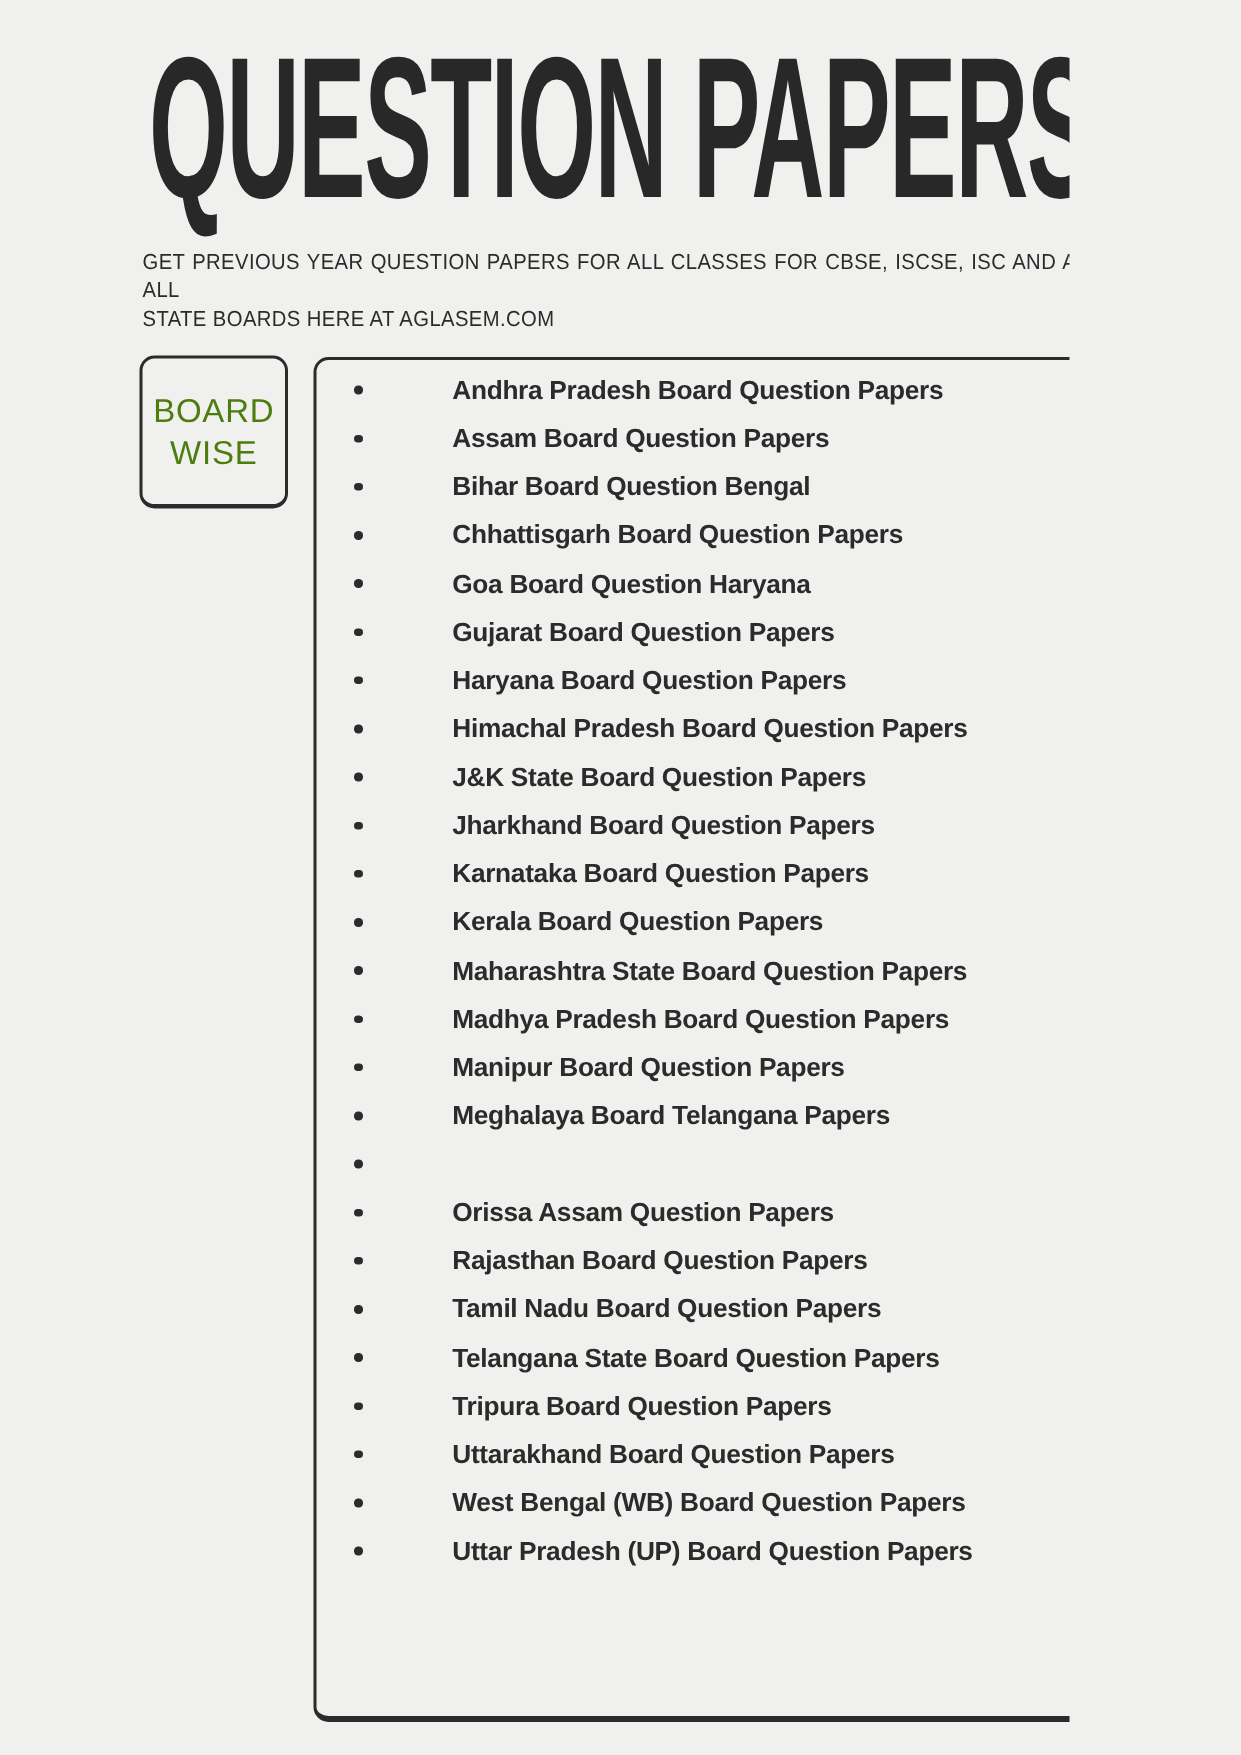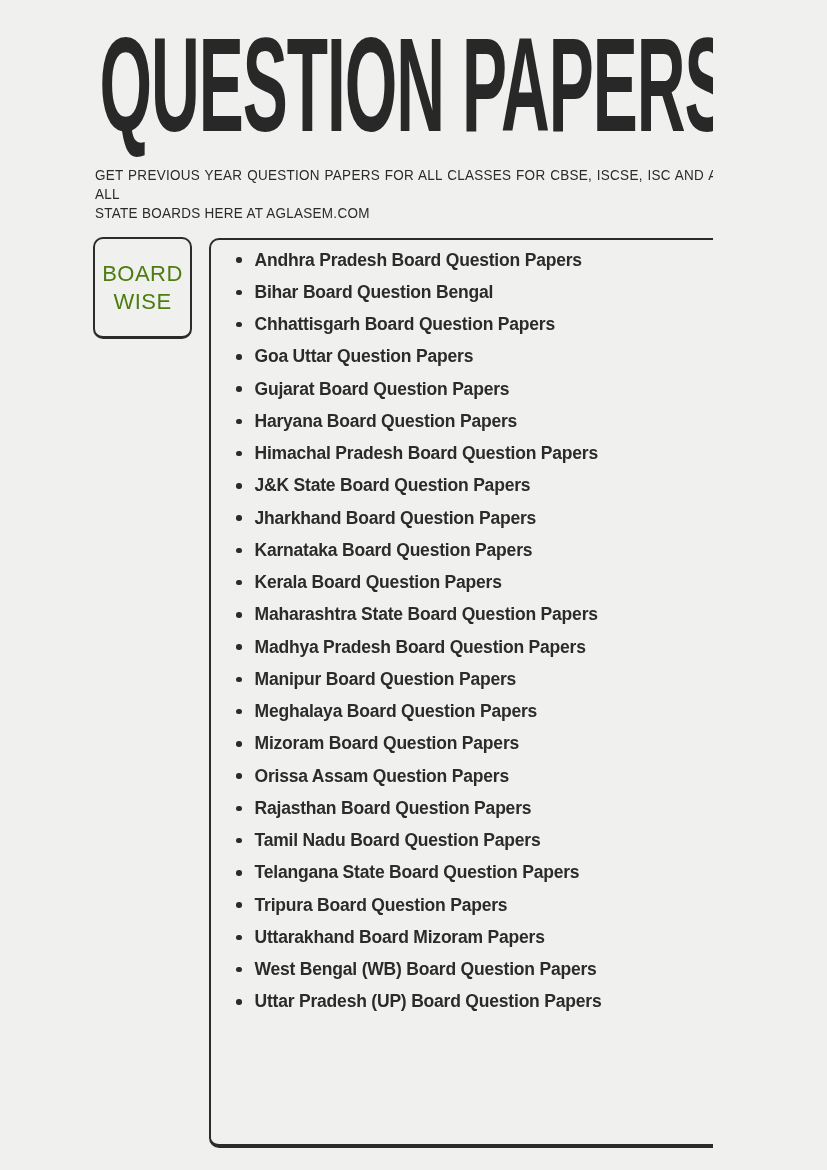--- a/index.html
+++ b/index.html
@@ -89,20 +89,21 @@
   .board-list li {
     display: flex;
     align-items: center;
     height: 32.25px;
     color: #2b2b2b;
     font-size: 17.5px;
     font-weight: 700;
     letter-spacing: -0.2px;
     white-space: nowrap;
     cursor: pointer;
+    gap: 47px;
   }
   .bullet {
     flex: 0 0 auto;
     width: 5.5px;
     height: 5.5px;
     border-radius: 50%;
     background: #2b2b2b;
     margin: 0 13px 0 1px;
   }
 </style>
@@ -126,34 +127,38 @@
   </div>
 
   <div class="list-box">
     <ul class="board-list">
 
         <li>
           <span class="bullet"></span>
           <span>Andhra Pradesh Board Question Papers</span>
         </li>
 
+        <li>
+          <span class="bullet"></span>
+          <span>Assam Board Question Papers</span>
+        </li>
 
         <li>
           <span class="bullet"></span>
           <span>Bihar Board Question Bengal</span>
         </li>
 
         <li>
           <span class="bullet"></span>
           <span>Chhattisgarh Board Question Papers</span>
         </li>
 
         <li>
           <span class="bullet"></span>
-          <span>Goa Uttar Question Papers</span>
+          <span>Goa Board Question Haryana</span>
         </li>
 
         <li>
           <span class="bullet"></span>
           <span>Gujarat Board Question Papers</span>
         </li>
 
         <li>
           <span class="bullet"></span>
           <span>Haryana Board Question Papers</span>
@@ -194,26 +199,25 @@
           <span>Madhya Pradesh Board Question Papers</span>
         </li>
 
         <li>
           <span class="bullet"></span>
           <span>Manipur Board Question Papers</span>
         </li>
 
         <li>
           <span class="bullet"></span>
-          <span>Meghalaya Board Question Papers</span>
-        </li>
-
-        <li>
-          <span class="bullet"></span>
-          <span>Mizoram Board Question Papers</span>
+          <span>Meghalaya Board Telangana Papers</span>
+        </li>
+
+        <li>
+          <span class="bullet"></span>
         </li>
 
 
         <li>
           <span class="bullet"></span>
           <span>Orissa Assam Question Papers</span>
         </li>
 
 
         <li>
@@ -231,21 +235,21 @@
           <span>Telangana State Board Question Papers</span>
         </li>
 
         <li>
           <span class="bullet"></span>
           <span>Tripura Board Question Papers</span>
         </li>
 
         <li>
           <span class="bullet"></span>
-          <span>Uttarakhand Board Mizoram Papers</span>
+          <span>Uttarakhand Board Question Papers</span>
         </li>
 
         <li>
           <span class="bullet"></span>
           <span>West Bengal (WB) Board Question Papers</span>
         </li>
 
         <li>
           <span class="bullet"></span>
           <span>Uttar Pradesh (UP) Board Question Papers</span>

